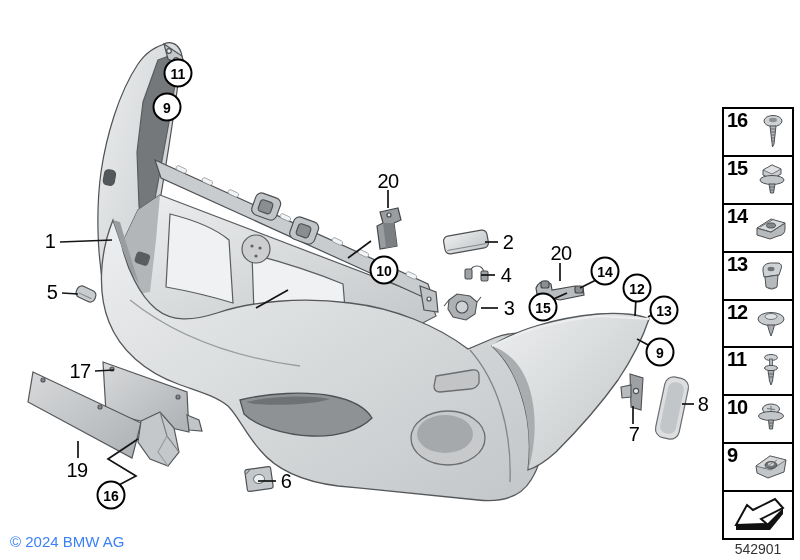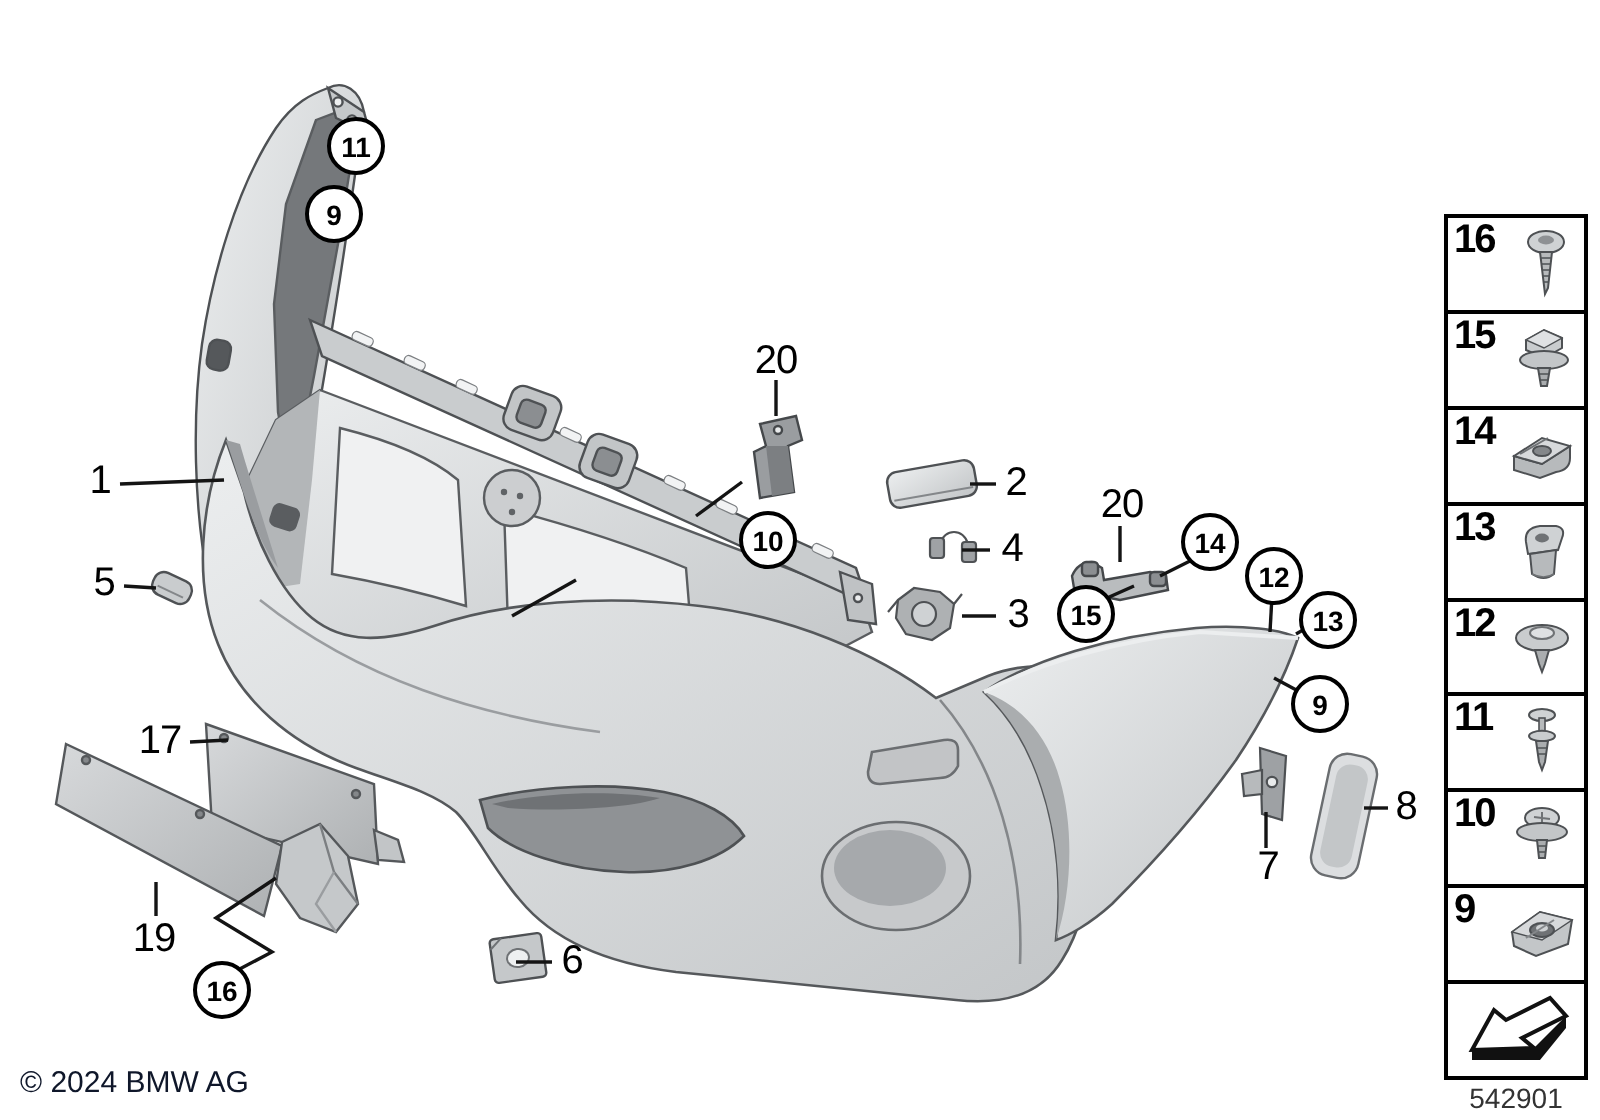--- a/index.html
+++ b/index.html
@@ -17,21 +17,21 @@
 
   
   .legend{position:absolute;left:722px;top:107px;width:72px;height:433px;
           border:2px solid #000;background:#fff;display:flex;flex-direction:column;box-sizing:border-box;}
   .legend .cell{position:relative;flex:1 1 0;border-bottom:2px solid #000;box-sizing:border-box;}
   .legend .cell:last-child{border-bottom:none;}
   .legend .num{position:absolute;left:3px;top:0px;font-weight:bold;font-size:20px;letter-spacing:-1px;}
   .legend .ic{position:absolute;right:1px;top:50%;transform:translateY(-50%);}
   .legend .ic-arrow{position:absolute;left:50%;top:50%;transform:translate(-50%,-50%);}
 
-  .copyright{position:absolute;left:10px;top:533px;font-size:15px;color:#0f172a;}
+  .copyright{position:absolute;left:10px;top:533px;font-size:15px;color:#3b82f6;}
   .diagram-number{position:absolute;left:714px;top:541px;width:88px;text-align:center;
                   font-size:14px;color:#333;}
 </style>
 </head>
 <body>
 
 <div class="stage">
 
   <svg id="diagram" width="800" height="560" viewBox="0 0 800 560">
     <defs>

